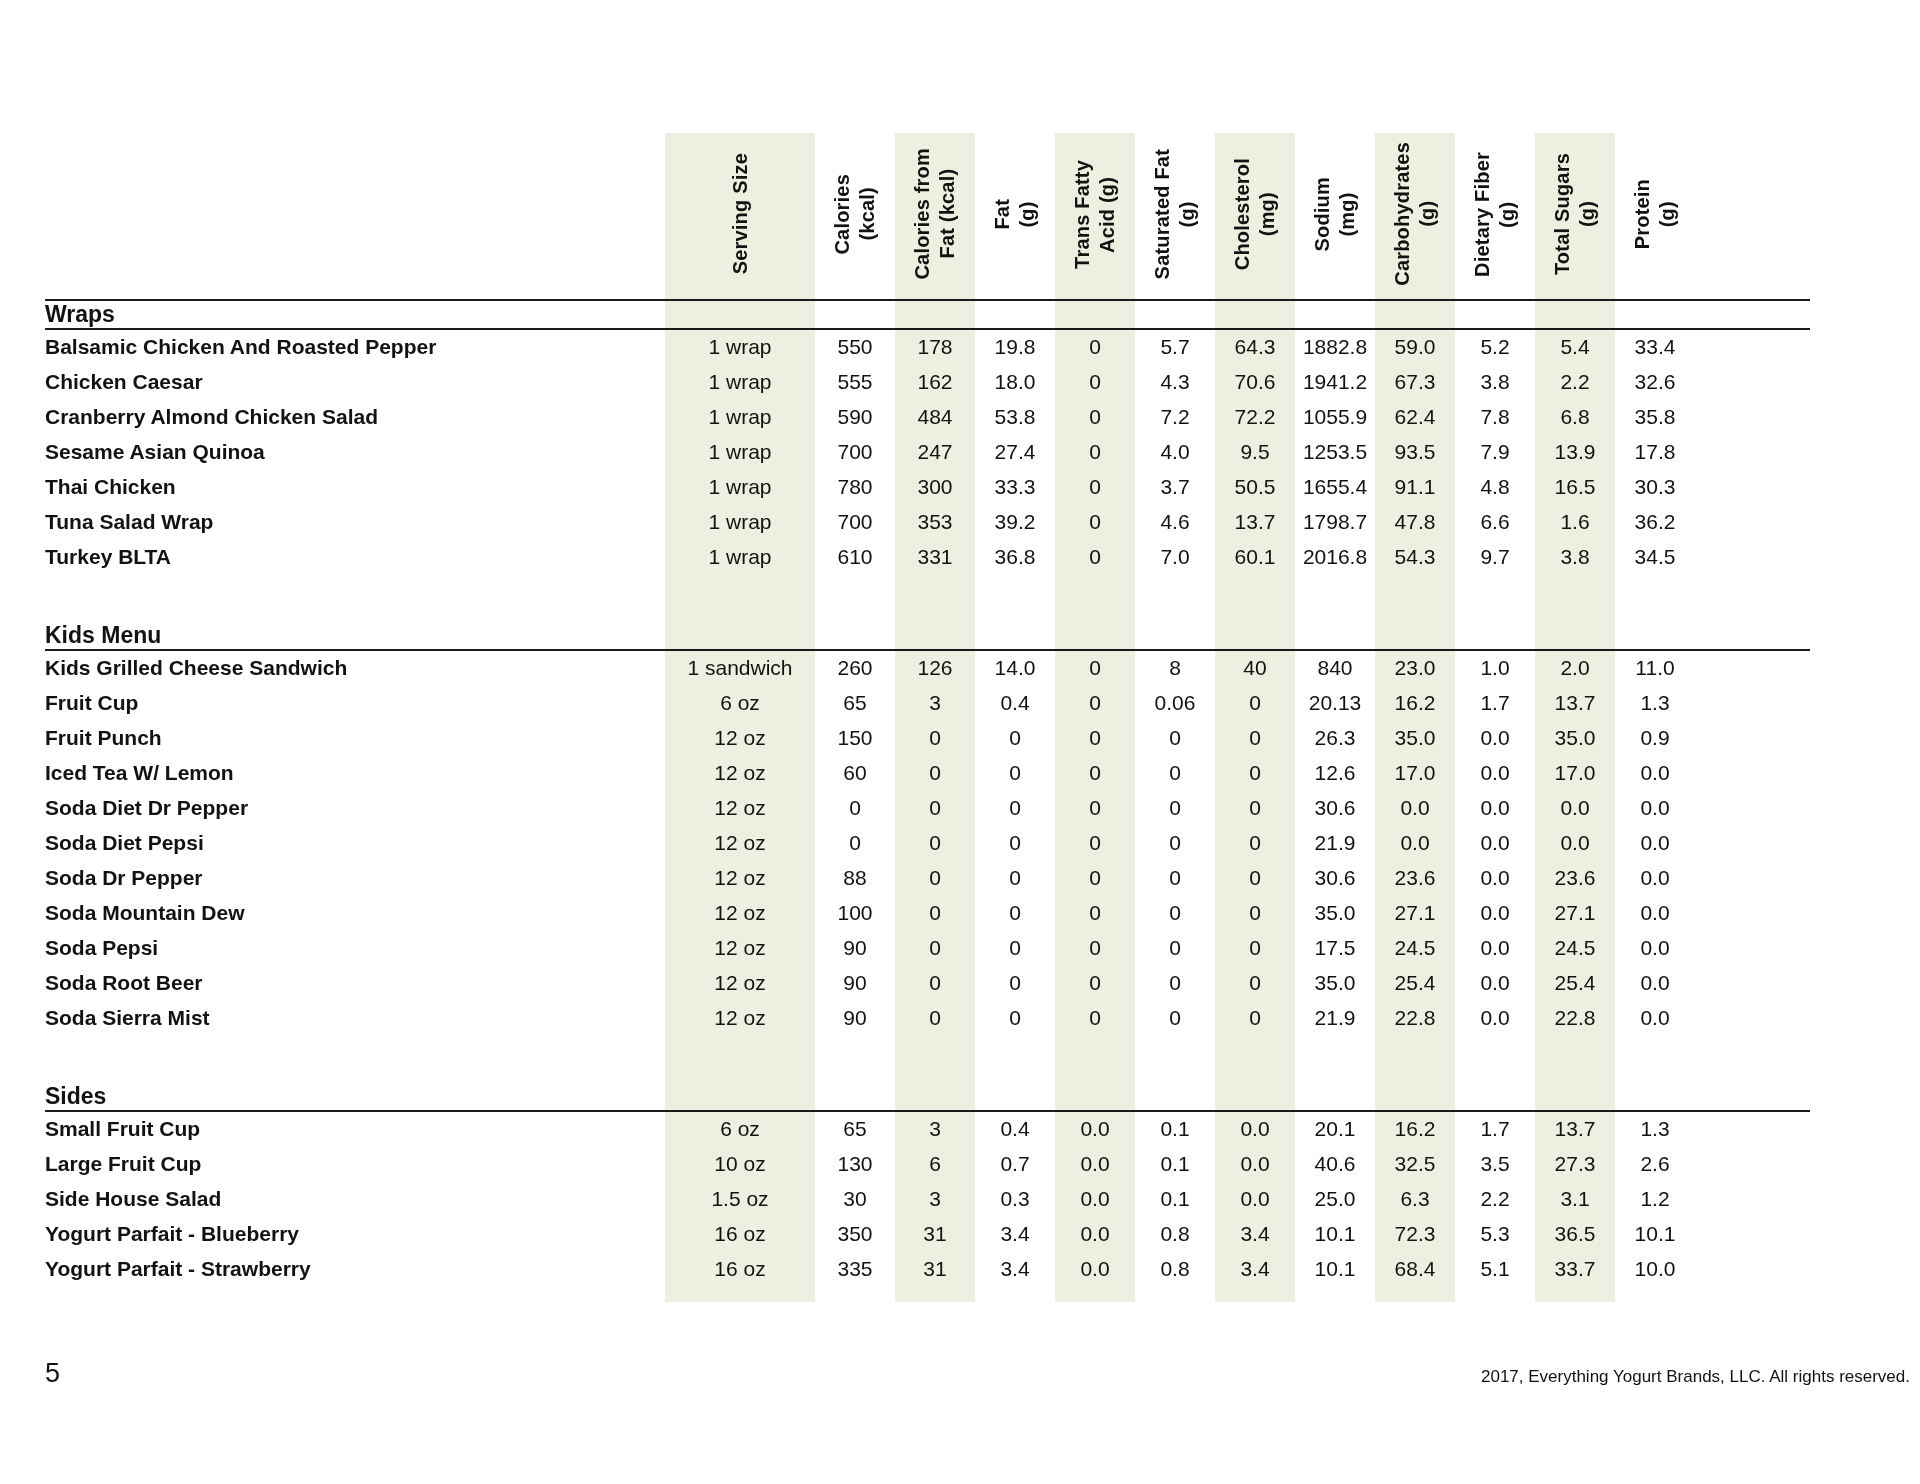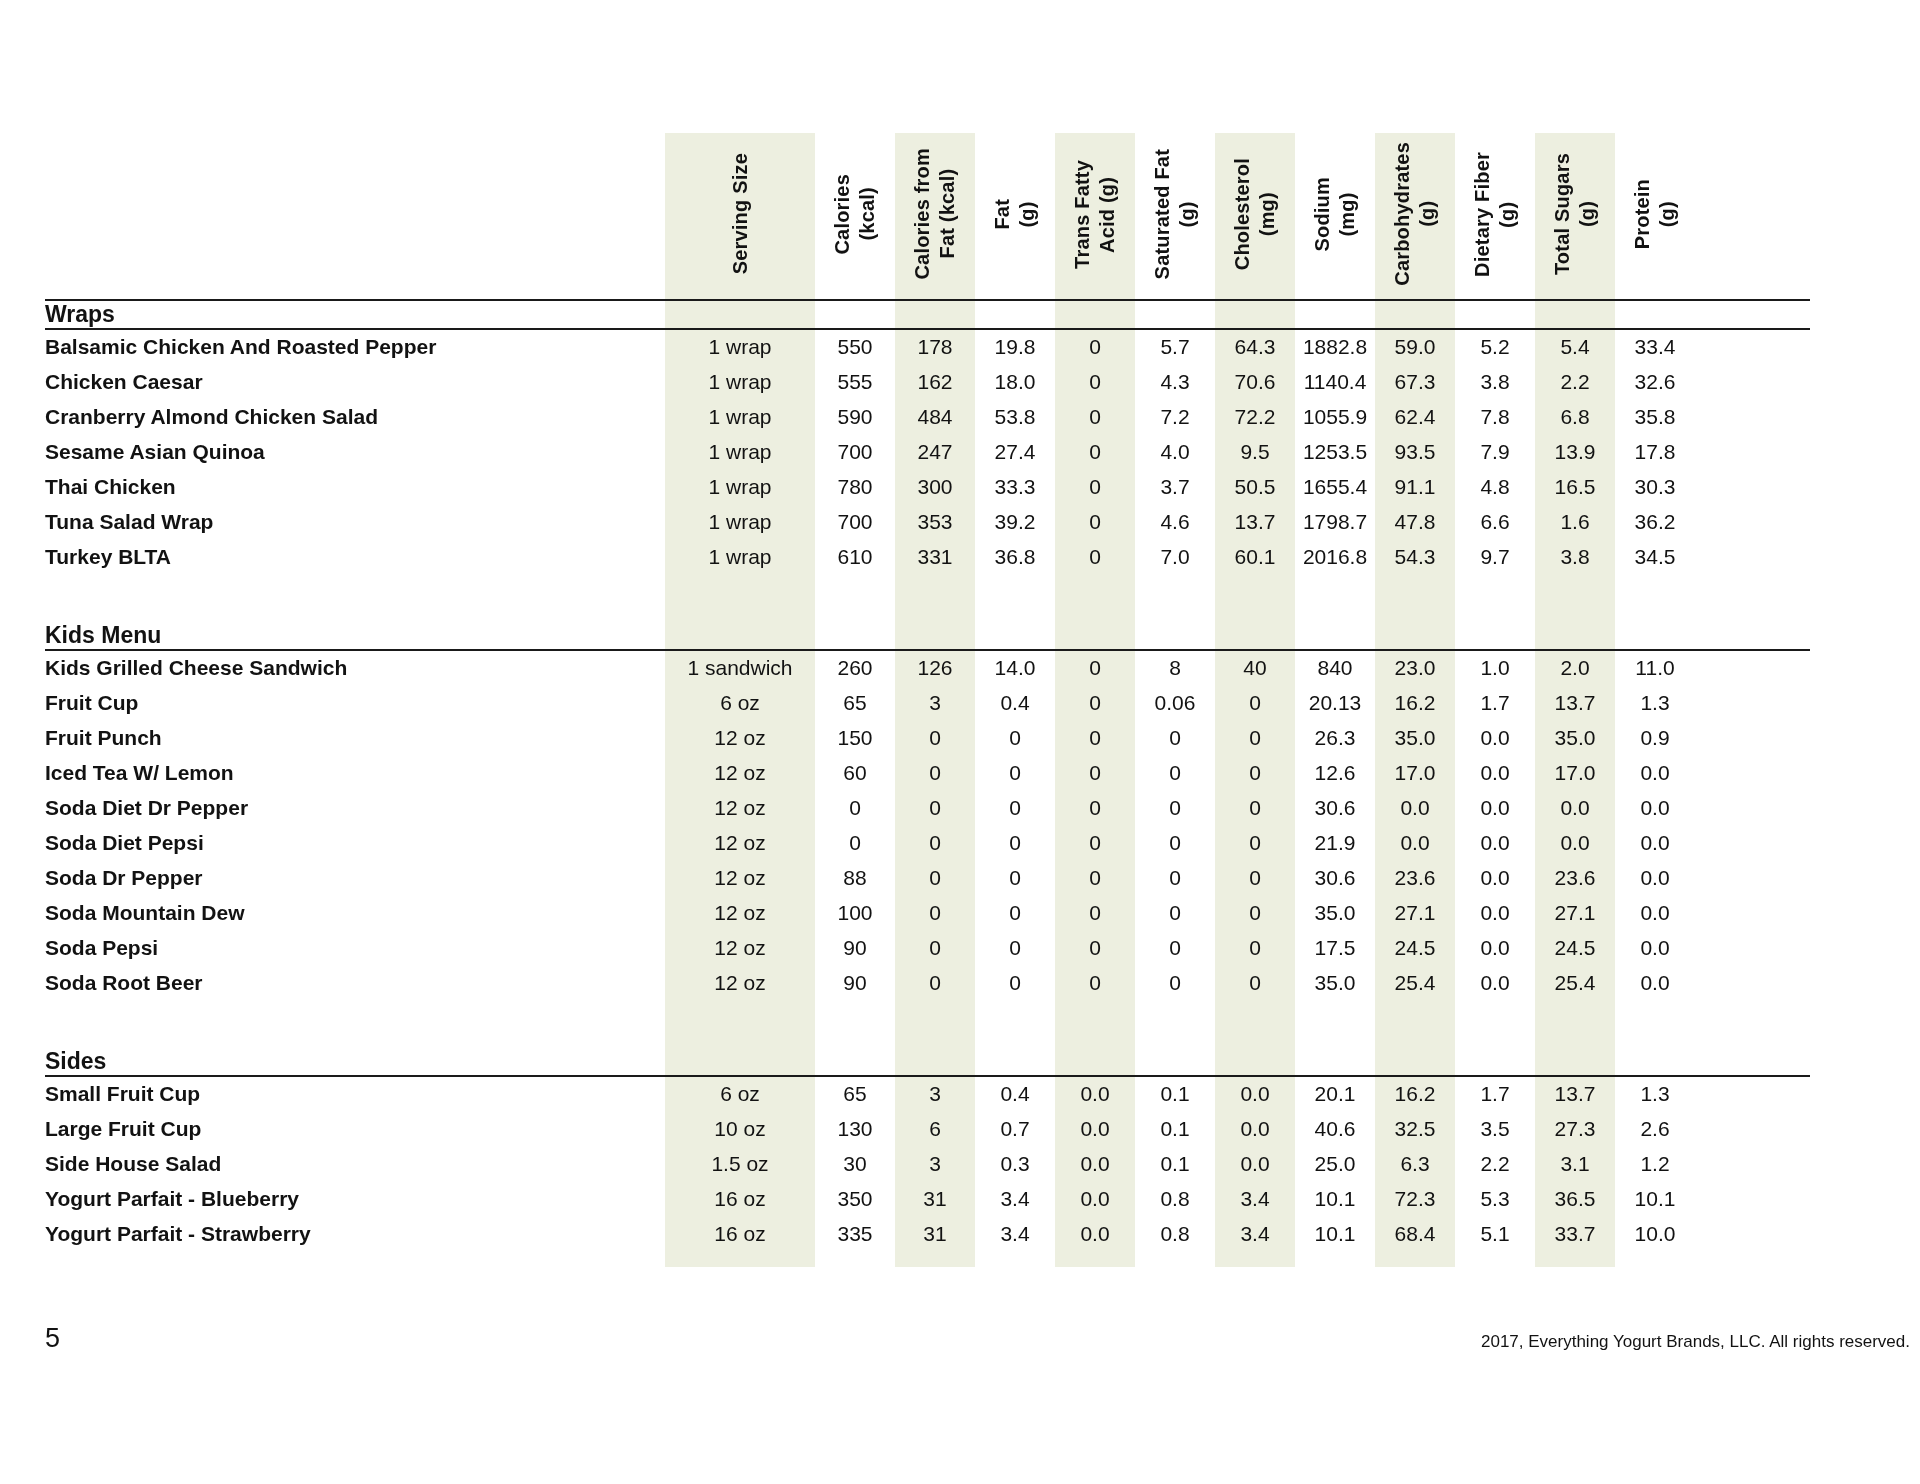--- a/index.html
+++ b/index.html
@@ -128,21 +128,21 @@
         </tr>
         <tr class="data-row">
           <td class="name">Chicken Caesar</td>
           <td class="val">1 wrap</td>
           <td class="val">555</td>
           <td class="val">162</td>
           <td class="val">18.0</td>
           <td class="val">0</td>
           <td class="val">4.3</td>
           <td class="val">70.6</td>
-          <td class="val">1140.4</td>
+          <td class="val">1941.2</td>
           <td class="val">67.3</td>
           <td class="val">3.8</td>
           <td class="val">2.2</td>
           <td class="val">32.6</td>
           <td></td>
         </tr>
         <tr class="data-row">
           <td class="name">Cranberry Almond Chicken Salad</td>
           <td class="val">1 wrap</td>
           <td class="val">590</td>
@@ -404,20 +404,36 @@
           <td class="val">90</td>
           <td class="val">0</td>
           <td class="val">0</td>
           <td class="val">0</td>
           <td class="val">0</td>
           <td class="val">0</td>
           <td class="val">35.0</td>
           <td class="val">25.4</td>
           <td class="val">0.0</td>
           <td class="val">25.4</td>
+          <td class="val">0.0</td>
+          <td></td>
+        </tr>
+        <tr class="data-row">
+          <td class="name">Soda Sierra Mist</td>
+          <td class="val">12 oz</td>
+          <td class="val">90</td>
+          <td class="val">0</td>
+          <td class="val">0</td>
+          <td class="val">0</td>
+          <td class="val">0</td>
+          <td class="val">0</td>
+          <td class="val">21.9</td>
+          <td class="val">22.8</td>
+          <td class="val">0.0</td>
+          <td class="val">22.8</td>
           <td class="val">0.0</td>
           <td></td>
         </tr>
         <tr class="gap-row">
           <td></td>
           <td></td>
           <td></td>
           <td></td>
           <td></td>
           <td></td>

